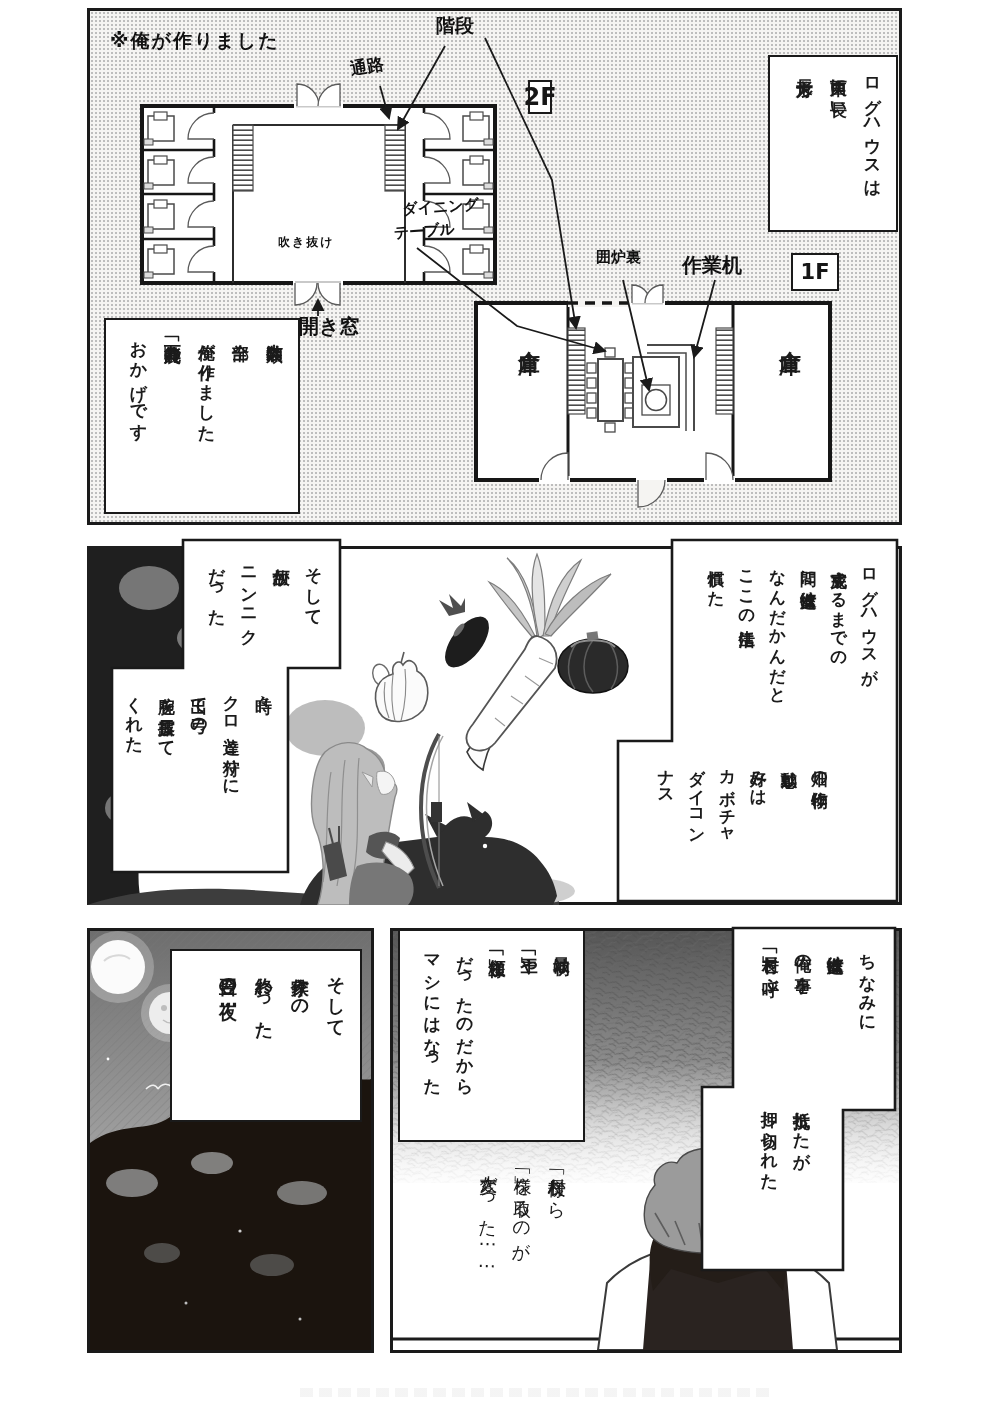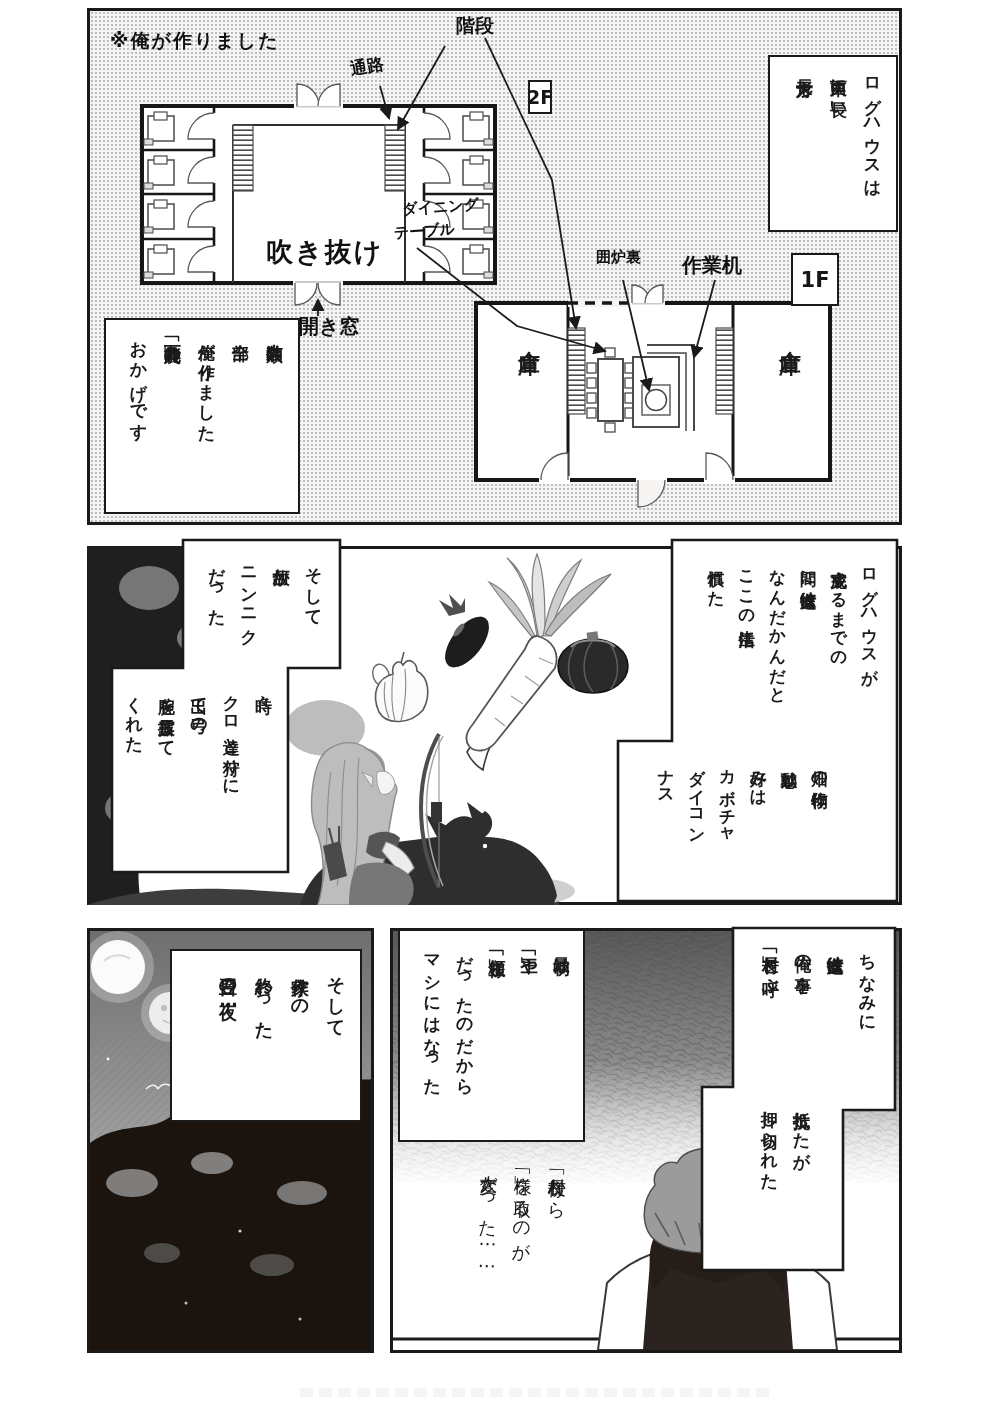--- a/index.html
+++ b/index.html
@@ -194,31 +194,31 @@
 
 <div class="white-box" style="left:104px;top:318px;width:196px;height:196px;"></div>
 <div class="vt" style="left:112px;top:330px;width:180px;height:172px;font-size:17px;line-height:2.0;">内装類は
 全部
 俺が作りました
 「万能農具」の
 おかげです</div>
 
 <div class="hlabel" style="left:110px;top:28px;font-size:19px;letter-spacing:2px;">※俺が作りました</div>
 <div class="hlabel" style="left:350px;top:55px;font-size:17px;transform:rotate(-10deg);">通路</div>
-<div class="hlabel" style="left:436px;top:13px;font-size:19px;margin-left:20px;">階段</div>
-<div class="hlabel" style="left:266px;top:234px;font-size:27px;letter-spacing:2px;">吹き抜け</div>
+<div class="hlabel" style="left:436px;top:13px;font-size:19px;">階段</div>
+<div class="hlabel" style="left:278px;top:234px;font-size:12px;letter-spacing:2px;">吹き抜け</div>
 <div class="hlabel" style="left:299px;top:313px;font-size:20px;">開き窓</div>
 <div class="hlabel" style="left:393px;top:196px;font-size:15px;line-height:1.5;transform:rotate(-4deg);text-indent:10px;">ダイニング
 テーブル</div>
 <div class="hlabel" style="left:596px;top:248px;font-size:15px;">囲炉裏</div>
 <div class="hlabel" style="left:682px;top:252px;font-size:20px;text-align:center;">作業机</div>
 <div class="vt" style="left:504px;top:333px;width:40px;height:90px;font-size:22px;font-weight:700;">倉庫</div>
 <div class="vt" style="left:765px;top:333px;width:40px;height:90px;font-size:22px;font-weight:700;">倉庫</div>
-<div class="badge" style="left:528px;top:80px;width:24px;height:34px;font-size:19px;">2F</div>
-<div class="badge" style="left:791px;top:253px;width:48px;height:53px;font-size:21px;">1F</div>
+<div class="badge" style="left:528px;top:80px;width:24px;height:34px;font-size:24px;">2F</div>
+<div class="badge" style="left:791px;top:253px;width:48px;height:38px;font-size:21px;">1F</div>
 
 <div class="panel" style="left:87px;top:546px;width:815px;height:359px;"></div>
 
 <svg style="left:87px;top:546px;" width="815" height="359" viewBox="0 0 815 359">
 
   <g>
     <path d="M0,0 H150 C120,25 140,60 95,70 C130,95 80,120 105,150 C60,165 95,205 55,235 C80,265 40,300 55,359 H0 Z" fill="#1f1f1f"></path>
     <path d="M150,0 H238 C222,26 190,22 185,46 C160,52 148,26 150,0 Z" fill="#2a2a2a"></path>
     <ellipse cx="62" cy="42" rx="30" ry="22" fill="#8c8c8c" opacity="0.8"></ellipse>
     <ellipse cx="112" cy="92" rx="22" ry="16" fill="#9a9a9a" opacity="0.75"></ellipse>

